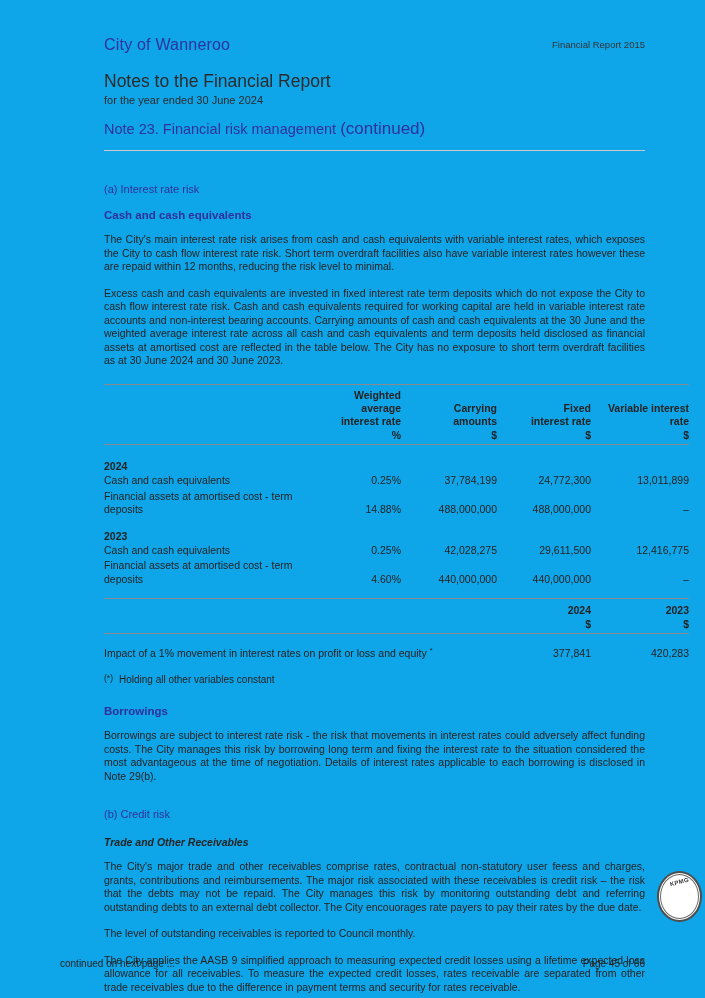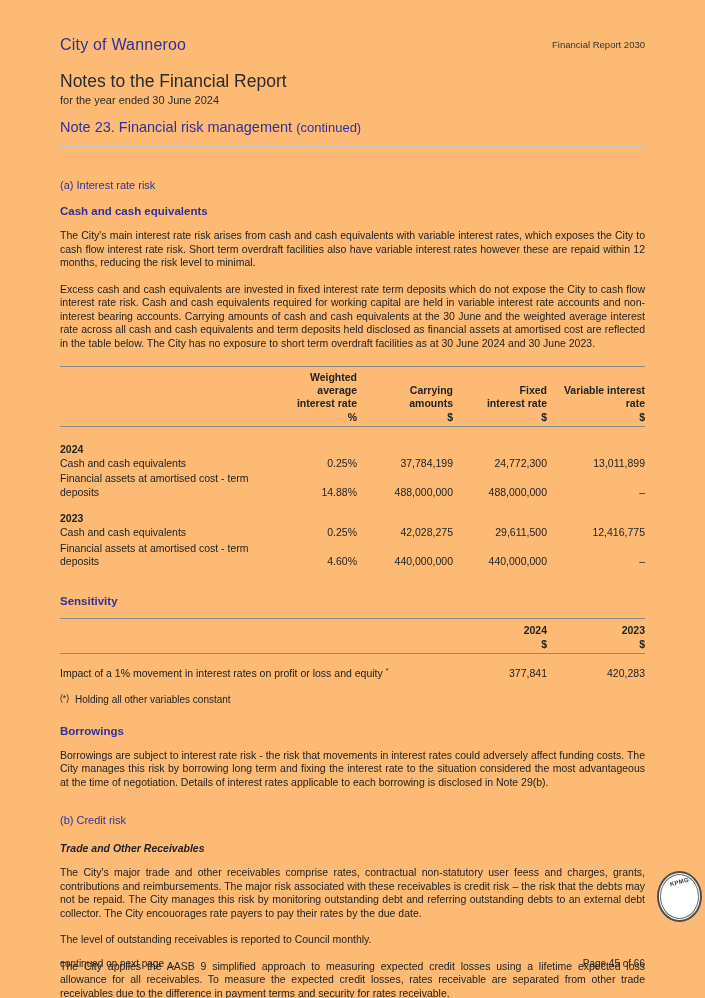--- a/index.html
+++ b/index.html
@@ -1,31 +1,31 @@
 <!DOCTYPE html>
 <html><head>
 <meta charset="utf-8">
 <style>
   * { margin:0; padding:0; box-sizing:border-box; }
   html,body { background:#e8e8e8; }
   body { font-family:"Liberation Sans","DejaVu Sans",sans-serif; }
   .page {
     position:relative; width:705px; height:998px; margin:0 auto;
-    background:#fdba74; color:#232323; overflow:hidden;
+    background:#0ea5e9; color:#232323; overflow:hidden;padding-left:44px;
   }
   .content { padding:36px 60px 0 60px; }
 
   
   .topline { display:flex; justify-content:space-between; align-items:flex-start; }
   .org { color:#30319b; font-size:16px; letter-spacing:.2px; }
   .report-label { font-size:9.5px; color:#333; margin-top:3px; }
   .doc-title { font-size:17.5px; color:#2b2b2b; margin-top:17px; }
   .doc-subtitle { font-size:11px; color:#2b2b2b; margin-top:2px; }
   .note-line { margin-top:13px; color:#30319b; font-size:14.5px; }
-  .note-cont { font-size:13px; }
+  .note-cont { font-size:17px; }
   .head-rule { border:0; border-top:1px solid #c9c9c9; margin-top:11px; }
 
   
   .sec-label { color:#30319b; font-size:11px; margin-top:32px; }
   .sub-head { color:#30319b; font-size:11.5px; font-weight:bold; margin-top:14px; }
   p.body { font-size:10.5px; line-height:13.5px; text-align:justify; color:#232323; margin-top:12px; }
   p.body + p.body { margin-top:13px; }
 
   
   table { border-collapse:collapse; table-layout:fixed; width:585px; font-size:10.5px; color:#232323; }
@@ -67,21 +67,21 @@
             display:flex; justify-content:space-between; font-size:10px; color:#232323; }
 </style>
 </head>
 <body>
 
 <div class="page">
   <div class="content">
 
     <div class="topline">
       <div class="org">City of Wanneroo</div>
-      <div class="report-label">Financial Report 2030</div>
+      <div class="report-label">Financial Report 2015</div>
     </div>
 
     <div class="doc-title">Notes to the Financial Report</div>
     <div class="doc-subtitle">for the year ended 30 June 2024</div>
 
     <div class="note-line">
       <span>Note 23. Financial risk management</span>
       <span class="note-cont">(continued)</span>
     </div>
 
@@ -159,21 +159,20 @@
         <tr class="data-row">
           <td>Financial assets at amortised cost - term deposits</td>
           <td class="num">4.60%</td>
           <td class="num">440,000,000</td>
           <td class="num">440,000,000</td>
           <td class="num">–</td>
         </tr>
       </tbody>
     </table>
 
-    <div class="sub-head mt-24">Sensitivity</div>
 
     <table class="sens-table">
       <colgroup>
         <col style="width:390px">
           <col style="width:97px">
           <col style="width:98px">
       </colgroup>
       <tbody>
         <tr class="hdr-row">
           <td></td>

